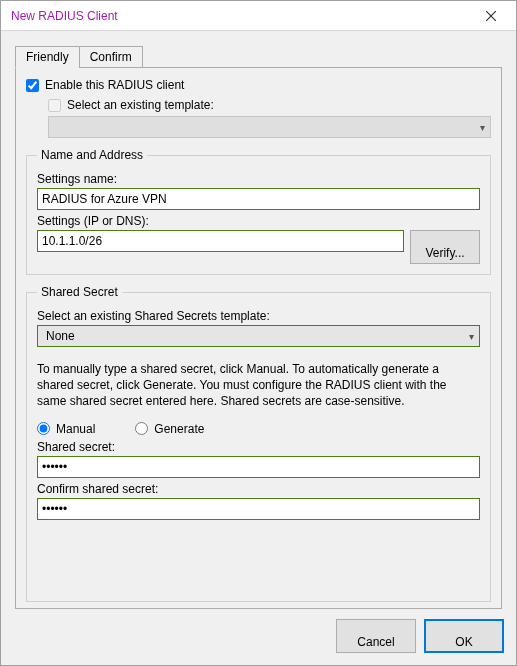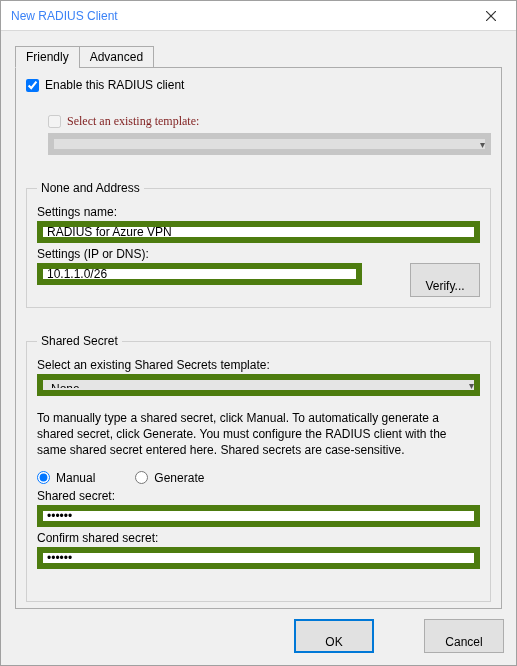--- a/index.html
+++ b/index.html
@@ -23,21 +23,21 @@
     display: flex;
     align-items: center;
     justify-content: space-between;
     height: 30px;
     padding: 0 8px 0 10px;
     background: #fff;
     border-bottom: 1px solid #d9d9d9;
   }
   .titlebar .title {
     font-size: 12px;
-    color: #3b82f6;
+    color: #a21caf;
   }
   .titlebar .close {
     width: 34px;
     height: 100%;
     display:flex;
     align-items:center;
     justify-content:center;
     color:#333;
   }
   .titlebar .close svg { width:10px; height:10px; stroke:#333; stroke-width:1.2; }
@@ -76,36 +76,36 @@
     background:#f0f0f0;
     border-bottom:1px solid #f0f0f0;
   }
   .tab-panel{
     border:1px solid #acacac;
     border-top:none;
     padding:10px 10px 6px 10px;
     flex:1;
     display:flex;
     flex-direction:column;
-    gap:22px;
+    gap:6px;
   }
   .checkbox-row{
     display:flex;
     align-items:center;
     gap:6px;
   }
   input[type=checkbox]{
     width:13px; height:13px;
     margin:0;
   }
-  .disabled-text{ color:#7f1d1d;font-family:Liberation Serif, serif; }
+  .disabled-text{ color:#000000; }
   .dropdown, .textbox {
     width:100%;
     height:22px;
-    border:6px solid #4d7c0f;
+    border:1px solid #4d7c0f;
     background:#fff;
     padding:2px 4px;
     font: inherit;
   }
   .dropdown{
     background:#e5e5e5;
     appearance:none;
     -webkit-appearance:none;
     position:relative;
     padding-left:8px;
@@ -142,21 +142,20 @@
   }
   .addr-row .textbox{ flex:1; }
   .btn{
     height:34px;
     min-width:70px;
     padding:15px 10px;
     background:#e1e1e1;
     border:1px solid #adadad;
     font:inherit;
     cursor:pointer;
-    margin-left:42px;
   }
   .help-text{
     margin:14px 12px 10px 0;
     line-height:1.35;
   }
   .radio-row{
     display:flex;
     gap:40px;
     align-items:flex-start;
     margin:12px 0 4px 0;
@@ -197,21 +196,21 @@
           <line x1="0" y1="0" x2="10" y2="10"></line>
           <line x1="10" y1="0" x2="0" y2="10"></line>
         </svg>
     </div>
   </div>
 
   <div class="body">
 
     <div class="tabs">
       <div class="tab active">Friendly</div>
-      <div class="tab">Advanced</div>
+      <div class="tab">Confirm</div>
     </div>
 
     <div class="tab-panel">
 
       <div class="checkbox-row">
         <input type="checkbox" checked="" style="">
         <span>Enable this RADIUS client</span>
       </div>
 
       <div class="indent">
@@ -221,21 +220,21 @@
         </div>
         <div class="dropdown-wrap">
           <select class="dropdown disabled" disabled="">
             <option></option>
           </select>
           <span class="chev">▾</span>
         </div>
       </div>
 
       <fieldset class="group">
-        <legend>None and Address</legend>
+        <legend>Name and Address</legend>
 
         <div class="field-label">Settings name:</div>
         <input class="textbox" type="text" value="RADIUS for Azure VPN" style="">
 
         <div class="field-label">Settings (IP or DNS):</div>
         <div class="addr-row">
           <input class="textbox" type="text" value="10.1.1.0/26" style="">
           <button class="btn">Verify...</button>
         </div>
       </fieldset>
@@ -269,17 +268,17 @@
 
         <div class="field-label">Confirm shared secret:</div>
         <input class="textbox" type="text" value="••••••" style="">
       </fieldset>
 
     </div>
 
   </div>
 
   <div class="dialog-buttons">
+    <button class="btn std">Cancel</button>
     <button class="btn primary">OK</button>
-    <button class="btn std">Cancel</button>
   </div>
 
 </div>
 
 </body></html>

